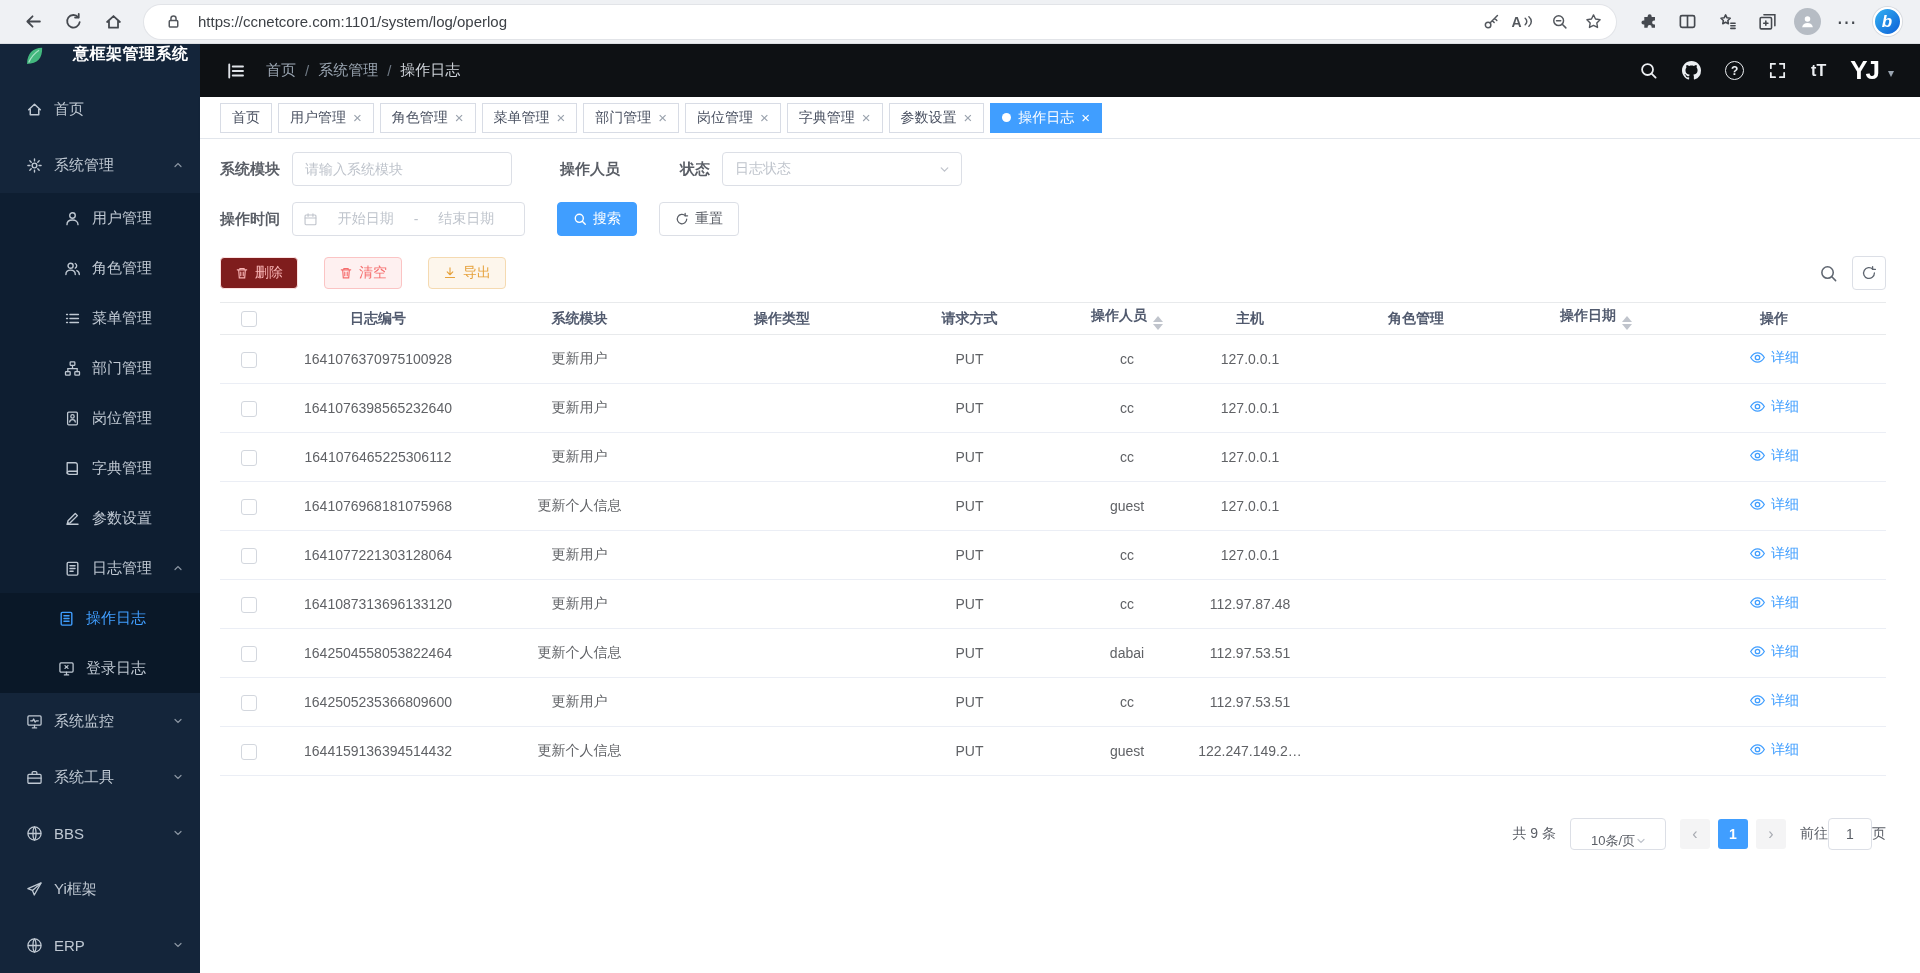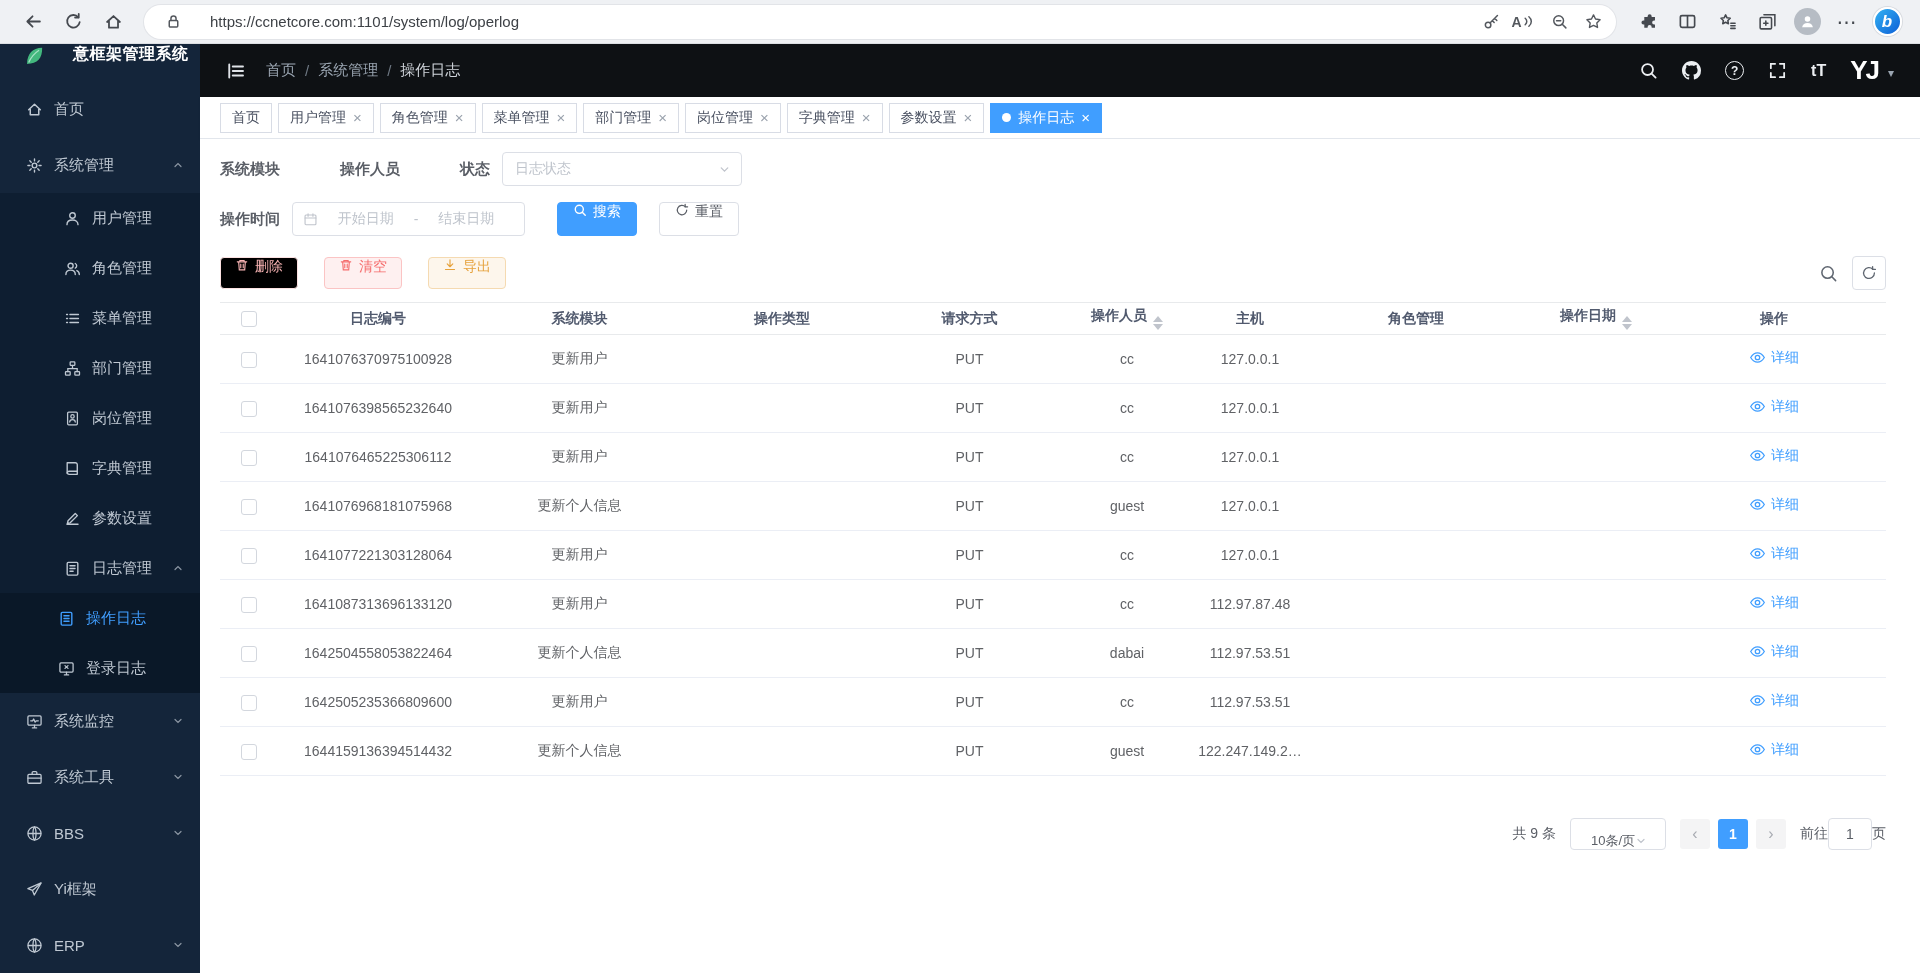--- a/index.html
+++ b/index.html
@@ -10,21 +10,21 @@
   
   .browser-bar{flex:0 0 44px;height:44px;background:#eff1f4;border-bottom:1px solid #dcdfe3;
     display:flex;align-items:center;padding:0 14px;gap:2px}
   .bicon{display:flex;align-items:center;justify-content:center;width:38px;height:36px;border:none;
     background:transparent;color:#45494f;cursor:pointer;font-size:16px}
   .bicon svg{width:19px;height:19px}
   .address-bar{flex:1;height:34px;background:#fff;border-radius:17px;display:flex;align-items:center;
     margin:0 10px;padding:0 6px 0 12px;box-shadow:0 0 0 1px #e2e4e8}
   .address-bar .bicon{width:34px;height:30px;color:#54585e}
   .address-bar .bicon svg{width:17px;height:17px}
-  .url{flex:1;font-size:15px;color:#3d4146;margin-left:20px;white-space:nowrap;overflow:hidden}
+  .url{flex:1;font-size:15px;color:#3d4146;margin-left:8px;white-space:nowrap;overflow:hidden}
   .read-aloud{font-size:14px;font-weight:600}
   .more-glyph{font-size:20px;letter-spacing:1px;color:#45494f}
   .avatar-circle{width:27px;height:27px;border-radius:50%;background:#b6bcc4;display:flex;
     align-items:center;justify-content:center}
   .avatar-circle svg{width:17px;height:17px}
   .copilot{width:29px;height:29px;border-radius:50%;background:linear-gradient(135deg,#35b2f2,#0b5fd7);
     color:#fff;font-weight:700;font-style:italic;display:flex;align-items:center;justify-content:center;
     font-size:17px;border:2px solid #fff;box-shadow:0 0 0 1px #d8dbe0}
 
   
@@ -84,28 +84,28 @@
     background:#fff;outline:none}
   .finput::placeholder{color:#bfc4cc}
   .w220{width:220px}.w240{width:240px}
   .fselect{width:240px;height:34px;border:1px solid #dcdfe6;border-radius:4px;display:flex;align-items:center;
     justify-content:space-between;padding:0 10px 0 12px;color:#bfc4cc;font-size:14px;background:#fff;cursor:pointer}
   .fselect svg{width:13px;height:13px;color:#c0c4cc}
   .drange{width:233px;height:34px;border:1px solid #dcdfe6;border-radius:4px;display:flex;align-items:center;
     padding:0 10px;color:#bfc4cc;font-size:14px;background:#fff;cursor:pointer}
   .drange svg{width:15px;height:15px;color:#c0c4cc;flex:none}
   .drange .ph{flex:1;text-align:center}
-  .btn{height:34px;border-radius:4px;font-size:14px;display:inline-flex;gap:6px;
+  .btn{height:34px;border-radius:4px;font-size:14px;display:inline-flex;align-items:center;gap:6px;
     padding:0 15px;cursor:pointer;border:1px solid transparent;background:#fff}
   .btn svg{width:14px;height:14px}
   .btn-primary{background:#409eff;color:#fff;border-color:#409eff;margin-left:32px}
   .btn-plain{border-color:#dcdfe6;color:#5a5e66;margin-left:22px}
   .toolbar{display:flex;align-items:center;margin-top:20px}
   .btn-sm{height:32px;padding:0 14px;margin-right:26px}
-  .btn-danger-dis{background:#000000;border-color:#fde2e2;color:#f9b4b4;cursor:not-allowed}
+  .btn-danger-dis{background:#7f1d1d;border-color:#fde2e2;color:#f9b4b4;cursor:not-allowed}
   .btn-danger{background:#fef0f0;border-color:#fbc4c4;color:#f56c6c}
   .btn-warning{background:#fdf6ec;border-color:#f5dab1;color:#e6a23c}
   .tool-right{margin-left:auto;display:flex;align-items:center;gap:14px;color:#5f6670}
   .mini-search{display:flex;cursor:pointer}
   .mini-search svg{width:19px;height:19px}
   .icon-box{width:34px;height:34px;border:1px solid #dcdfe6;border-radius:4px;display:flex;align-items:center;
     justify-content:center;background:#fff;cursor:pointer}
   .icon-box svg{width:16px;height:16px}
 
   
@@ -480,20 +480,21 @@
             <span>操作日志</span>
             <span class="x">×</span>
           </span>
       </div>
 
       <div class="content">
 
         <div class="frow">
           <div class="fgroup">
             <span class="flabel">系统模块</span>
+            <input class="finput w220" placeholder="请输入系统模块" style="">
           </div>
           <div class="fgroup">
             <span class="flabel">操作人员</span>
           </div>
           <div class="fgroup">
             <span class="flabel">状态</span>
             <div class="fselect">
               <span>日志状态</span>
               <svg viewBox="0 0 16 16" fill="none" stroke="currentColor" stroke-width="1.6" stroke-linecap="round">
                   <path d="M4 6l4 4 4-4"></path>

